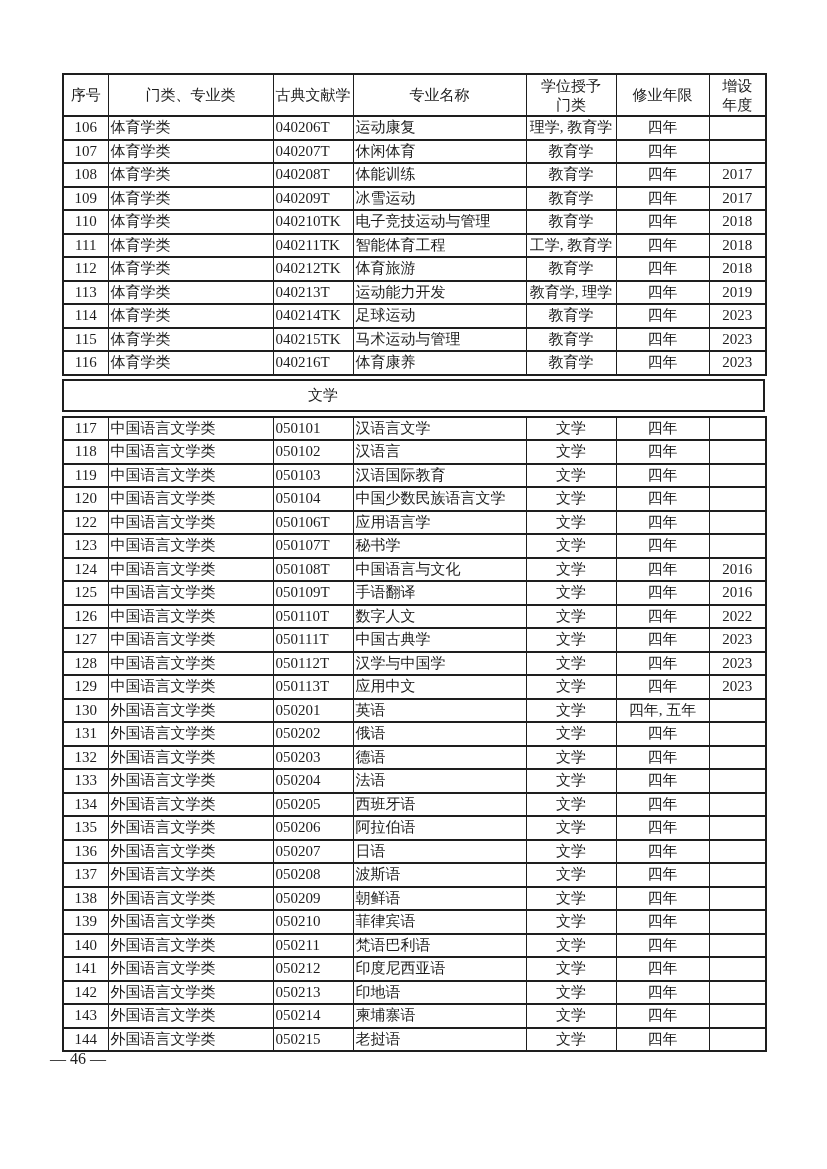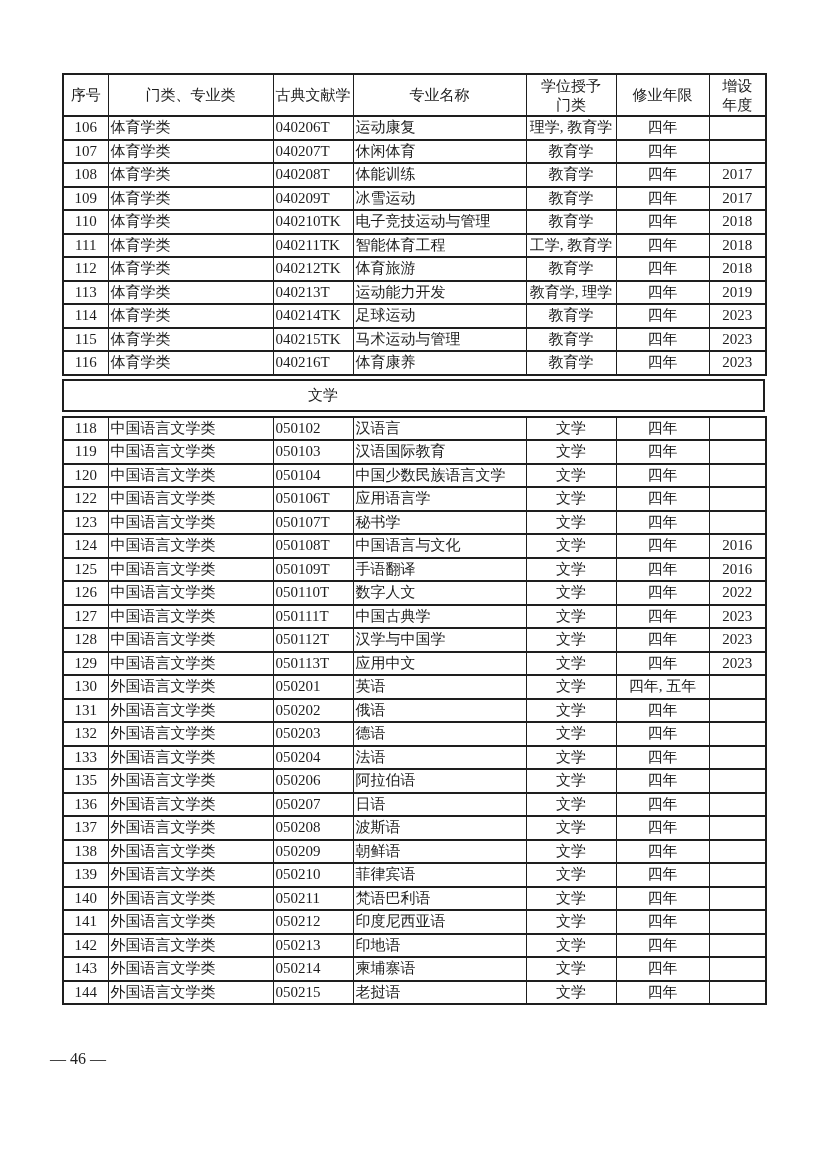--- a/index.html
+++ b/index.html
@@ -227,20 +227,29 @@
         <col class="col-no">
           <col class="col-category">
           <col class="col-code">
         <col class="col-name">
           <col class="col-degree">
           <col class="col-years">
           <col class="col-added">
       </colgroup>
       <tbody>
           <tr>
+            <td class="cell-no">117</td>
+            <td class="cell-category">中国语言文学类</td>
+            <td class="cell-code">050101</td>
+            <td class="cell-name">汉语言文学</td>
+            <td class="cell-degree">文学</td>
+            <td class="cell-years">四年</td>
+            <td class="cell-added"></td>
+          </tr>
+          <tr>
             <td class="cell-no">118</td>
             <td class="cell-category">中国语言文学类</td>
             <td class="cell-code">050102</td>
             <td class="cell-name">汉语言</td>
             <td class="cell-degree">文学</td>
             <td class="cell-years">四年</td>
             <td class="cell-added"></td>
           </tr>
           <tr>
             <td class="cell-no">119</td>
@@ -362,20 +371,29 @@
           <tr>
             <td class="cell-no">133</td>
             <td class="cell-category">外国语言文学类</td>
             <td class="cell-code">050204</td>
             <td class="cell-name">法语</td>
             <td class="cell-degree">文学</td>
             <td class="cell-years">四年</td>
             <td class="cell-added"></td>
           </tr>
           <tr>
+            <td class="cell-no">134</td>
+            <td class="cell-category">外国语言文学类</td>
+            <td class="cell-code">050205</td>
+            <td class="cell-name">西班牙语</td>
+            <td class="cell-degree">文学</td>
+            <td class="cell-years">四年</td>
+            <td class="cell-added"></td>
+          </tr>
+          <tr>
             <td class="cell-no">135</td>
             <td class="cell-category">外国语言文学类</td>
             <td class="cell-code">050206</td>
             <td class="cell-name">阿拉伯语</td>
             <td class="cell-degree">文学</td>
             <td class="cell-years">四年</td>
             <td class="cell-added"></td>
           </tr>
           <tr>
             <td class="cell-no">136</td>

